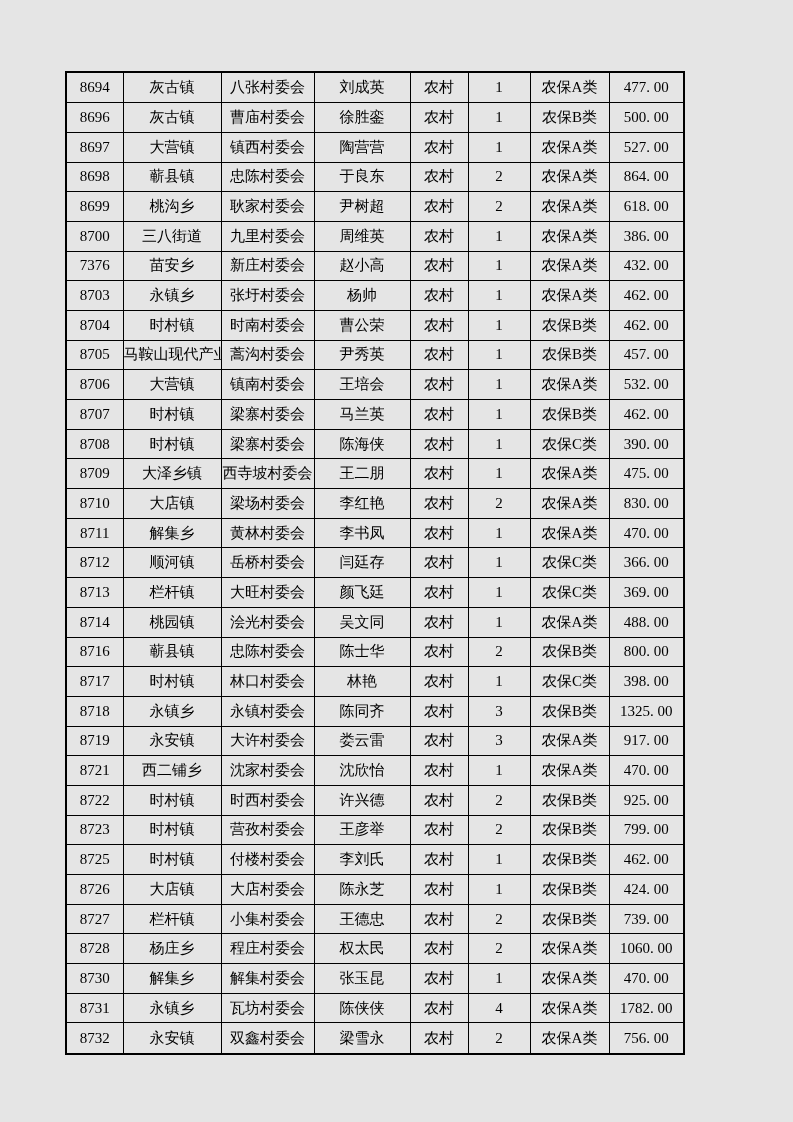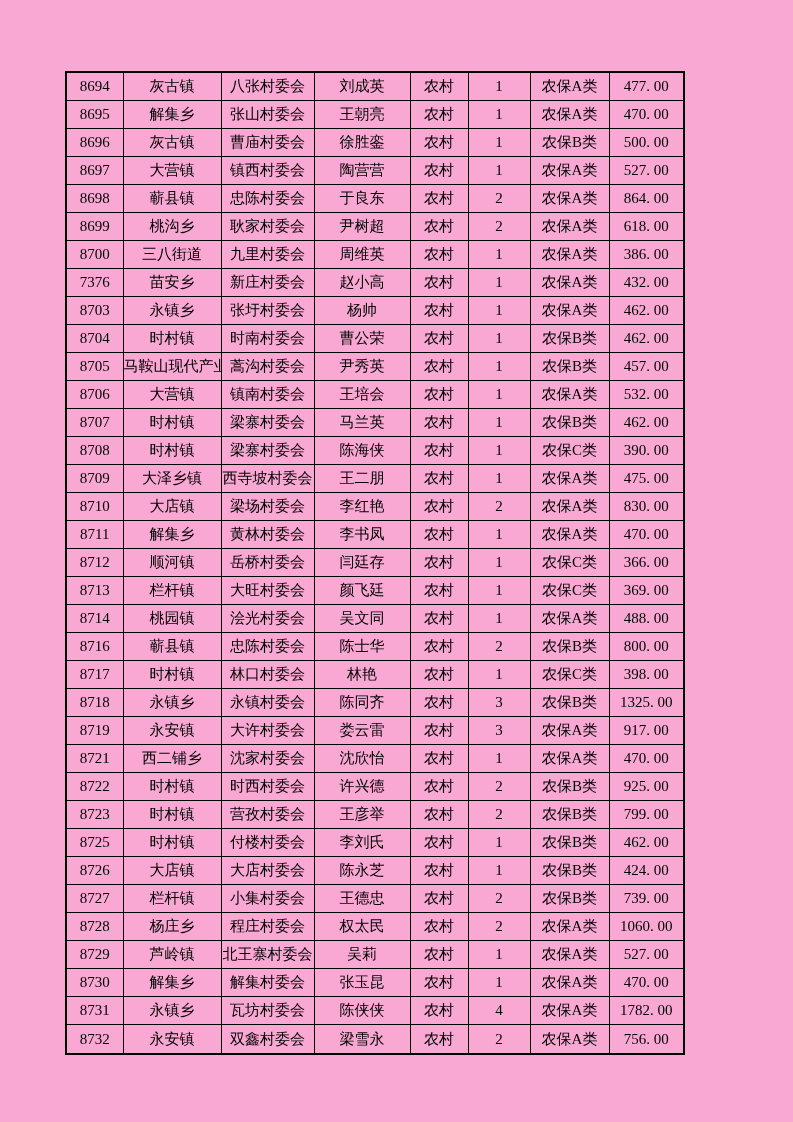--- a/index.html
+++ b/index.html
@@ -4,21 +4,21 @@
 <style>
   html, body {
     margin: 0;
     padding: 0;
     background: #ffffff;
   }
   .page {
     position: relative;
     width: 793px;
     height: 1122px;
-    background: #f9a8d4;
+    background: #e5e5e5;
     overflow: hidden;
     font-family: "Liberation Serif", "DejaVu Serif", serif;
   }
   table.grid {
     position: absolute;
     left: 65px;
     top: 71px;
     width: 618px;
     height: 984px;
     border-collapse: collapse;
@@ -65,30 +65,20 @@
           <td>8694</td>
           <td>灰古镇</td>
           <td>八张村委会</td>
           <td>刘成英</td>
           <td>农村</td>
           <td>1</td>
           <td>农保A类</td>
           <td>477. 00</td>
         </tr>
         <tr>
-          <td>8695</td>
-          <td>解集乡</td>
-          <td>张山村委会</td>
-          <td>王朝亮</td>
-          <td>农村</td>
-          <td>1</td>
-          <td>农保A类</td>
-          <td>470. 00</td>
-        </tr>
-        <tr>
           <td>8696</td>
           <td>灰古镇</td>
           <td>曹庙村委会</td>
           <td>徐胜銮</td>
           <td>农村</td>
           <td>1</td>
           <td>农保B类</td>
           <td>500. 00</td>
         </tr>
         <tr>
@@ -363,30 +353,20 @@
         </tr>
         <tr>
           <td>8728</td>
           <td>杨庄乡</td>
           <td>程庄村委会</td>
           <td>权太民</td>
           <td>农村</td>
           <td>2</td>
           <td>农保A类</td>
           <td>1060. 00</td>
-        </tr>
-        <tr>
-          <td>8729</td>
-          <td>芦岭镇</td>
-          <td>北王寨村委会</td>
-          <td>吴莉</td>
-          <td>农村</td>
-          <td>1</td>
-          <td>农保A类</td>
-          <td>527. 00</td>
         </tr>
         <tr>
           <td>8730</td>
           <td>解集乡</td>
           <td>解集村委会</td>
           <td>张玉昆</td>
           <td>农村</td>
           <td>1</td>
           <td>农保A类</td>
           <td>470. 00</td>

